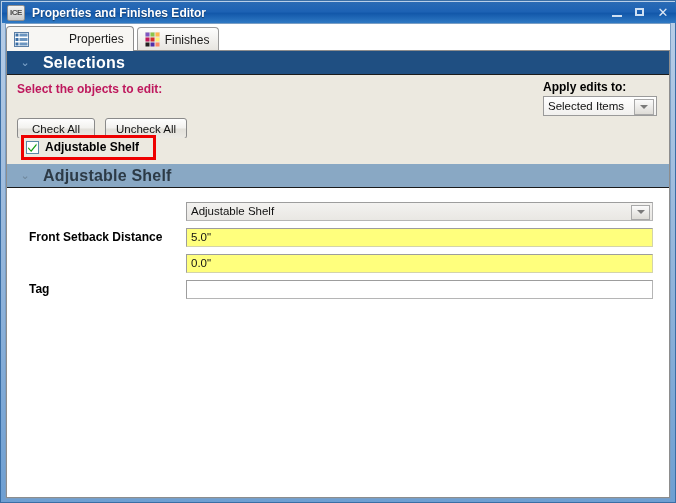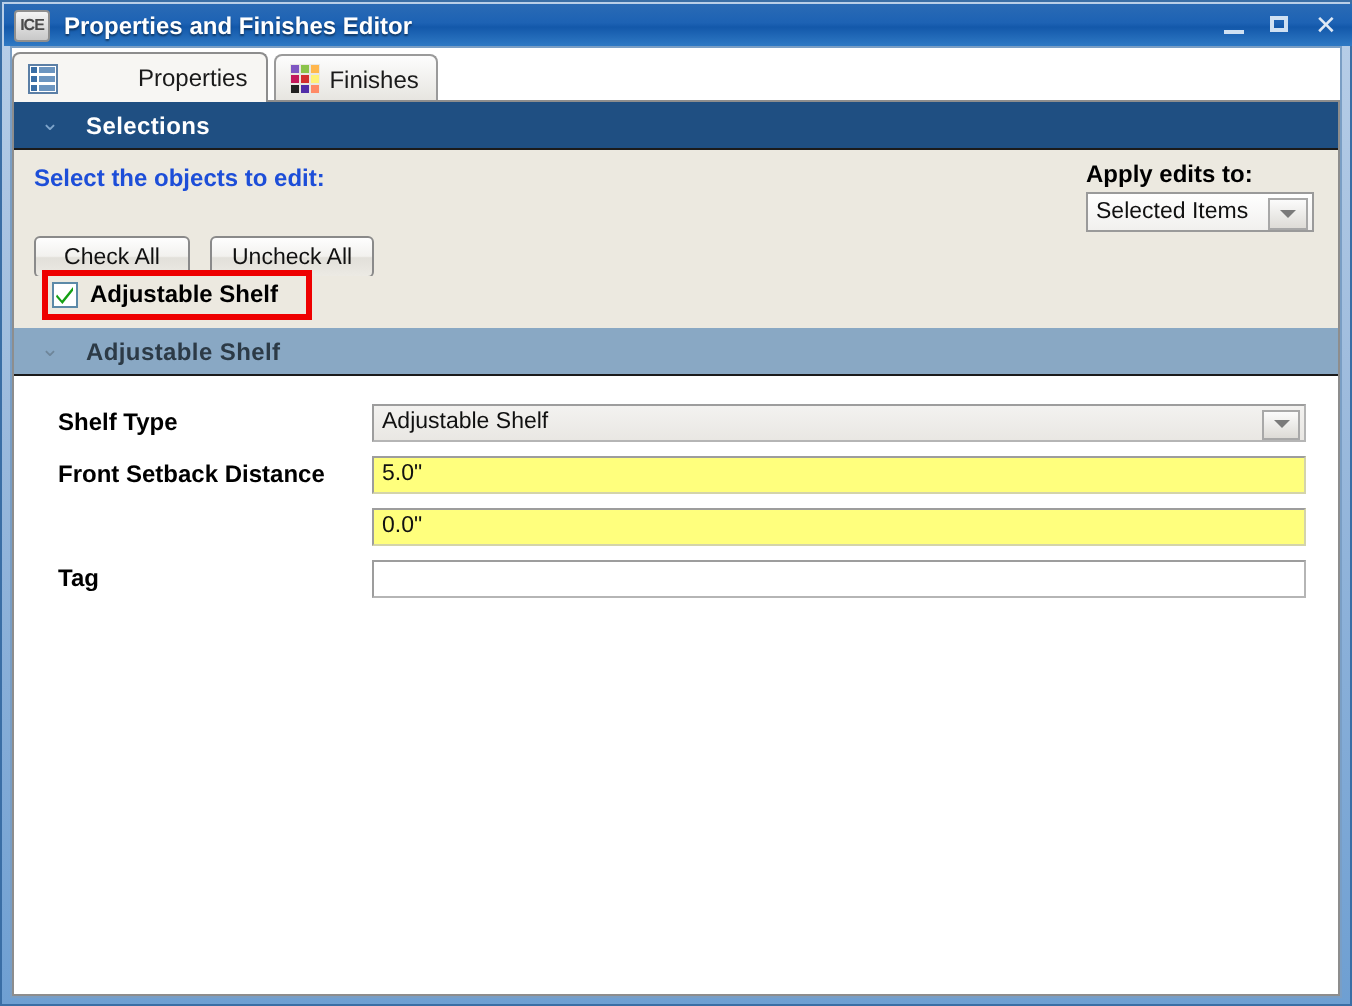--- a/index.html
+++ b/index.html
@@ -181,37 +181,37 @@
     width: 36px;
     text-align: center;
     font-size: 11px;
     line-height: 1;
     opacity: 0.75;
     user-select: none;
   }
   .section-header.primary .sh-chevron { color: #9fc2e4; }
   .section-header.secondary .sh-chevron { color: #667b8d; }
   .sh-title {
-    font-size: 12px;
+    font-size: 16px;
     font-weight: bold;
     letter-spacing: 0.2px;
   }
 
   
   #selections-body {
     background: #ece9e0;
     padding: 7px 10px 0 10px;
     box-sizing: border-box;
     position: relative;
     height: 63px;
   }
   #select-label {
     font-size: 12px;
     font-weight: bold;
-    color: #1d4ed8;
+    color: #be185d;
   }
   #apply-block {
     position: absolute;
     right: 12px;
     top: 5px;
     text-align: left;
   }
   #apply-label {
     font-size: 12px;
     font-weight: bold;
@@ -460,21 +460,20 @@
       </div>
 
       <div class="section-header secondary">
         <span class="sh-chevron">⌄</span>
         <span class="sh-title">Adjustable Shelf</span>
       </div>
 
       <div id="form">
 
         <div class="field-row">
-          <span class="field-label">Shelf Type</span>
           <div class="field-control combo">
             <span>Adjustable Shelf</span>
             <span class="combo-arrow">
                 <span class="arrow-down"></span>
               </span>
           </div>
         </div>
 
         <div class="field-row">
           <span class="field-label">Front Setback Distance</span>

